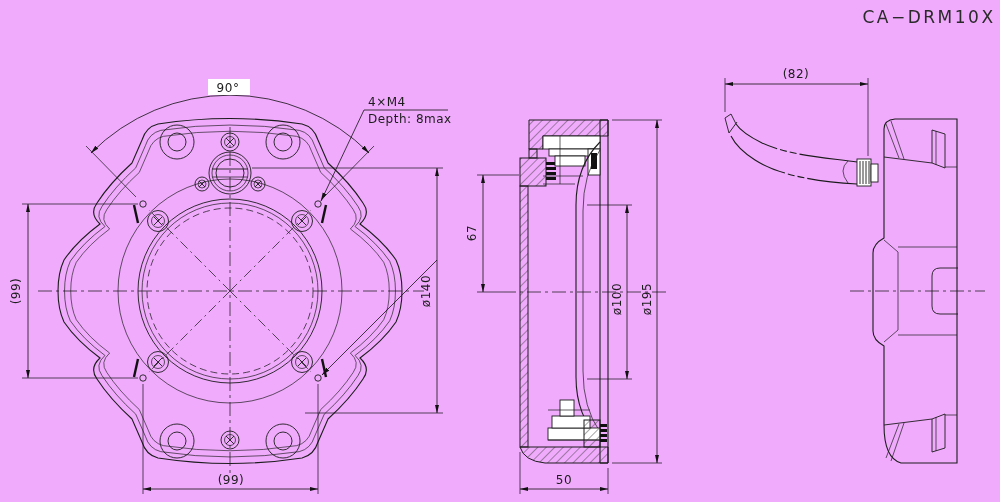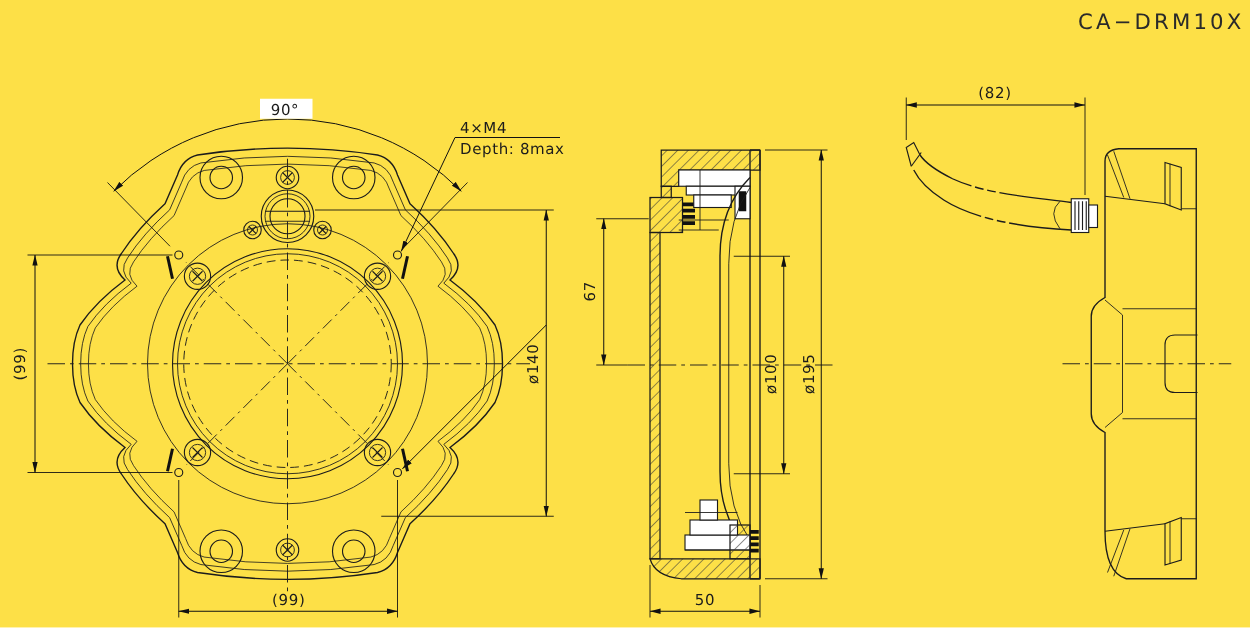--- a/index.html
+++ b/index.html
@@ -1,19 +1,19 @@
 <!DOCTYPE html>
 <html><head>
 <meta charset="utf-8">
 <style>
   html,body{margin:0;padding:0;background:#fff;}
   .sheet{
     position:relative;
     width:1000px;height:502px;
-    background:#fde047;
+    background:#f0abfc;
     font-family:"DejaVu Sans", sans-serif;
     overflow:hidden;
   }
   svg{display:block;}
   svg text{
     font-family:"DejaVu Sans", sans-serif;
     fill:#1c1c1c;
   }
   .dimtxt{font-size:12px;letter-spacing:0.5px;}
   .titletxt{font-size:17px;letter-spacing:2.5px;fill:#2a2a2a;}

